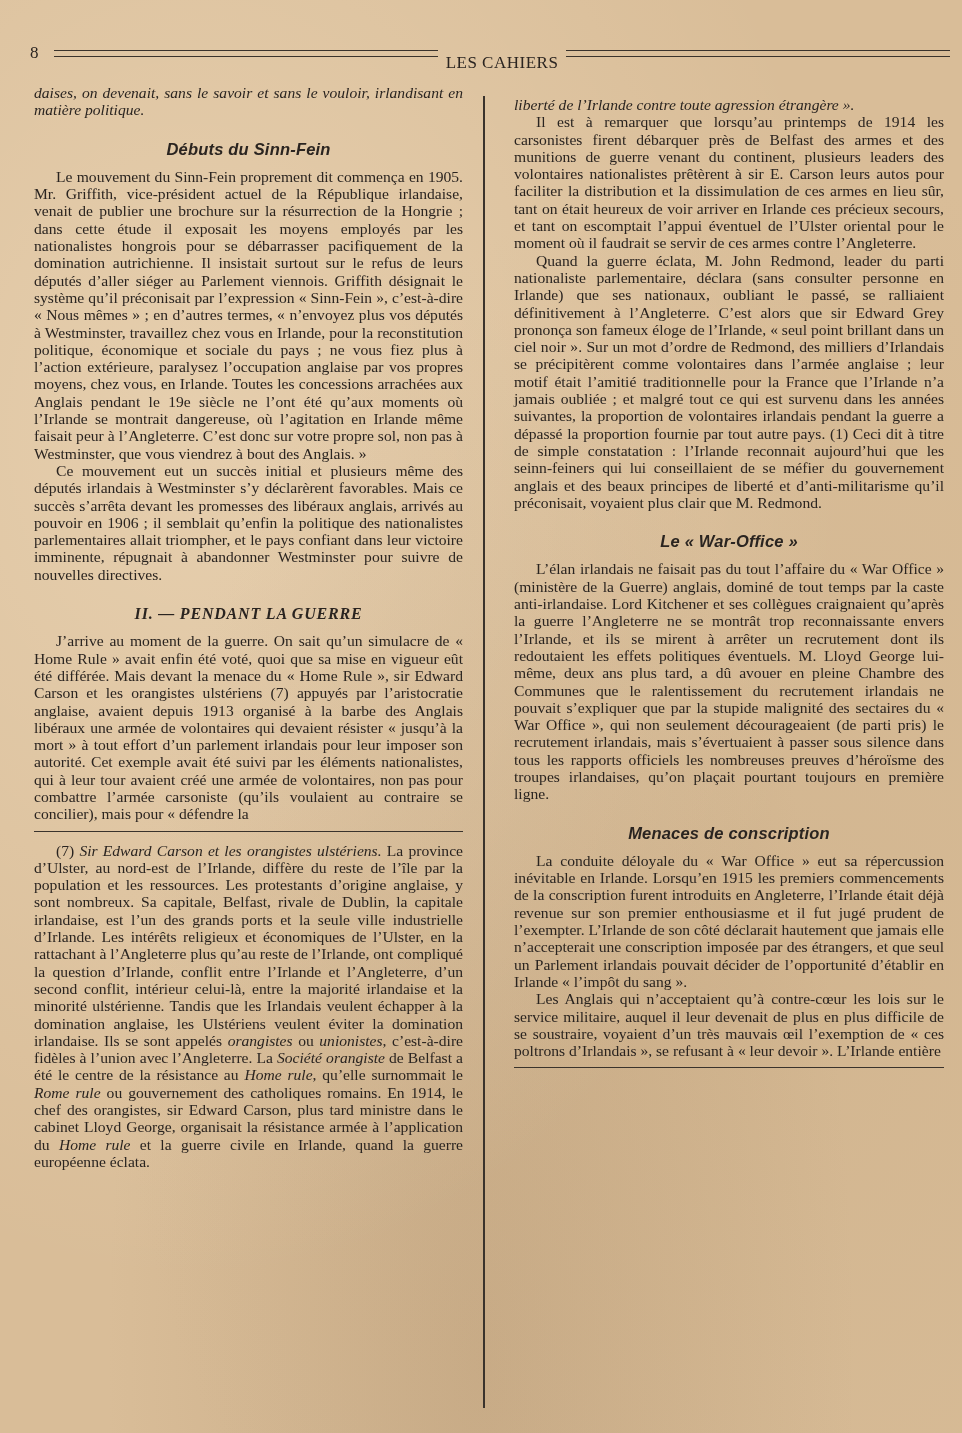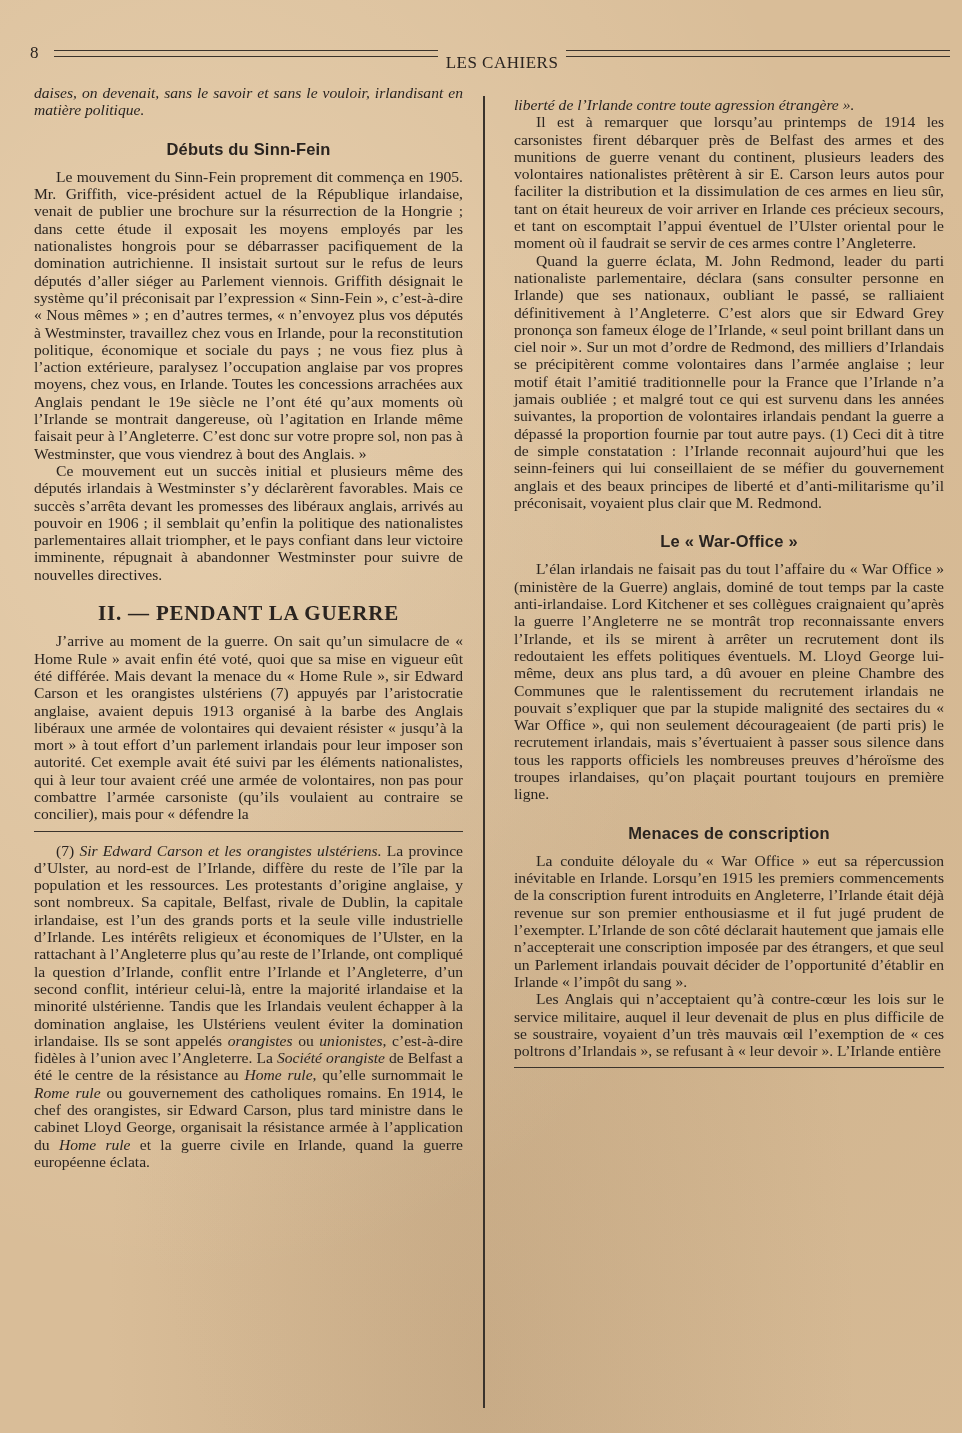--- a/index.html
+++ b/index.html
@@ -27,23 +27,23 @@
   .col { position: absolute; font-size: 15.6px; line-height: 17.3px; text-align: justify; }
   .col-left { left: 34px; top: 84px; width: 429px; }
   .col-right { left: 514px; top: 96px; width: 430px; }
   .col-divider { position: absolute; left: 483px; top: 96px; width: 2px; height: 1312px; background: #3a332c; }
 
   p { margin: 0; text-indent: 22px; }
   p.noindent { text-indent: 0; font-style: italic; }
   h2 {
     font-family: "Liberation Sans", "DejaVu Sans", sans-serif;
     font-weight: bold; font-size: 16.5px; text-align: center;
-    margin: 22px 0 10px 0; letter-spacing: 0.2px;
+    margin: 22px 0 10px 0; letter-spacing: 0.2px; font-style: italic;
   }
-  h2.serif-caps { font-family: "Liberation Serif", serif; font-size: 21px; letter-spacing: 0.8px; }
+  h2.serif-caps { font-family: "Liberation Serif", serif; font-size: 16px; letter-spacing: 0.8px; }
   .fn-rule { height: 0; border-top: 1.6px solid #3a332c; margin: 8px 0 10px 0; }
   .footnote { font-size: 15.6px; line-height: 17.3px; }
   .footnote em { font-style: italic; margin-top: 14px; }
 </style>
 </head>
 <body>
 
 <div class="page">
 
   <div class="header">

